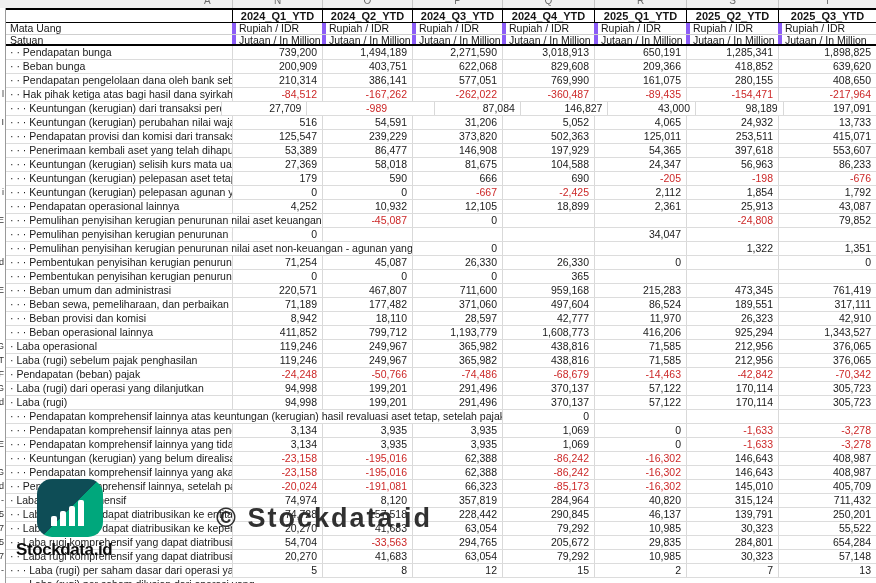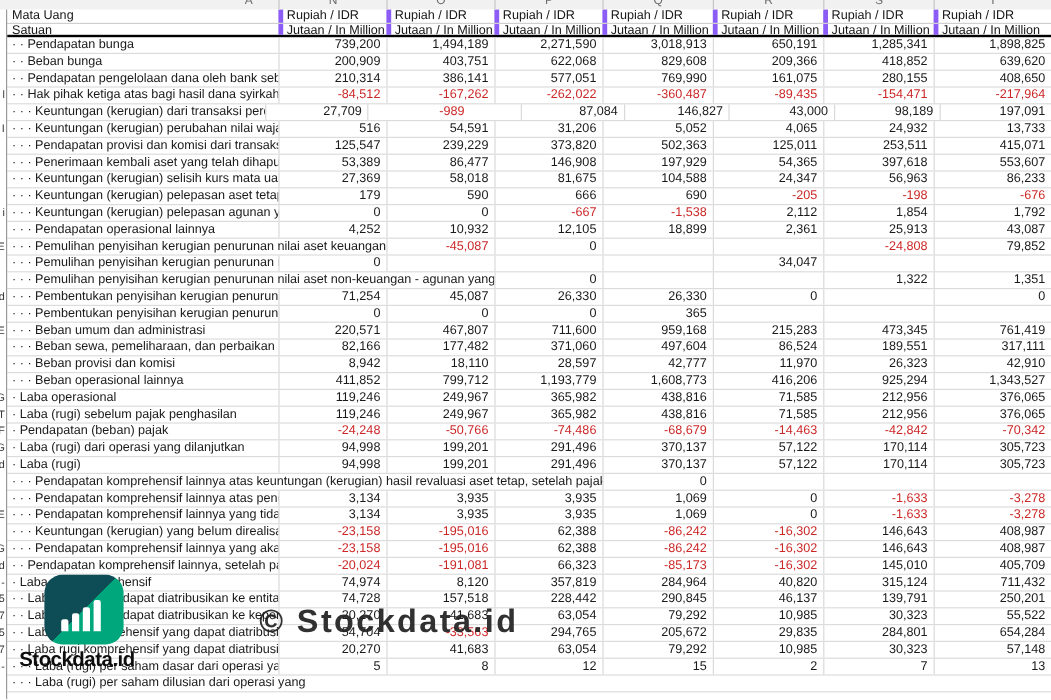--- a/index.html
+++ b/index.html
@@ -59,20 +59,30 @@
       <div class="lcell corner">
         <span class="lt">A</span>
       </div>
       <div class="lcell" style="width: 90px;"><span class="lt">N</span></div>
       <div class="lcell" style="width: 90px;"><span class="lt">O</span></div>
       <div class="lcell" style="width: 90px;"><span class="lt">P</span></div>
       <div class="lcell" style="width: 92px;"><span class="lt">Q</span></div>
       <div class="lcell" style="width: 92px;"><span class="lt">R</span></div>
       <div class="lcell" style="width: 92px;"><span class="lt">S</span></div>
       <div class="lcell" style="width: 98px;"><span class="lt">T</span></div>
+    </div>
+  <div class="hrow" id="header">
+      <div class="hlabel"></div>
+      <div class="hcell" style="width: 90px;">2024_Q1_YTD</div>
+      <div class="hcell" style="width: 90px;">2024_Q2_YTD</div>
+      <div class="hcell" style="width: 90px;">2024_Q3_YTD</div>
+      <div class="hcell" style="width: 92px;">2024_Q4_YTD</div>
+      <div class="hcell" style="width: 92px;">2025_Q1_YTD</div>
+      <div class="hcell" style="width: 92px;">2025_Q2_YTD</div>
+      <div class="hcell" style="width: 98px;">2025_Q3_YTD</div>
     </div>
   <div id="meta">
       <div class="mrow m0">
         <div class="mlabel">Mata Uang</div>
         <div class="mcell" style="width: 90px;">Rupiah / IDR</div>
         <div class="mcell" style="width: 90px;">Rupiah / IDR</div>
         <div class="mcell" style="width: 90px;">Rupiah / IDR</div>
         <div class="mcell" style="width: 92px;">Rupiah / IDR</div>
         <div class="mcell" style="width: 92px;">Rupiah / IDR</div>
         <div class="mcell" style="width: 92px;">Rupiah / IDR</div>
@@ -197,21 +207,21 @@
         <div class="dcell neg" style="width: 98px;">-676</div>
       </div>
       <div class="drow">
         <div class="edge">
           <span>i</span>
         </div>
         <div class="dlabel" style="width: 226px;">· · · Keuntungan (kerugian) pelepasan agunan yang</div>
         <div class="dcell" style="width: 90px;">0</div>
         <div class="dcell" style="width: 90px;">0</div>
         <div class="dcell neg" style="width: 90px;">-667</div>
-        <div class="dcell neg" style="width: 92px;">-1,538</div>
+        <div class="dcell neg" style="width: 92px;">-2,425</div>
         <div class="dcell" style="width: 92px;">2,112</div>
         <div class="dcell" style="width: 92px;">1,854</div>
         <div class="dcell" style="width: 98px;">1,792</div>
       </div>
       <div class="drow">
         <div class="dlabel" style="width: 226px;">· · · Pendapatan operasional lainnya</div>
         <div class="dcell" style="width: 90px;">4,252</div>
         <div class="dcell" style="width: 90px;">10,932</div>
         <div class="dcell" style="width: 90px;">12,105</div>
         <div class="dcell" style="width: 92px;">18,899</div>
@@ -280,21 +290,21 @@
         <div class="dcell" style="width: 90px;">220,571</div>
         <div class="dcell" style="width: 90px;">467,807</div>
         <div class="dcell" style="width: 90px;">711,600</div>
         <div class="dcell" style="width: 92px;">959,168</div>
         <div class="dcell" style="width: 92px;">215,283</div>
         <div class="dcell" style="width: 92px;">473,345</div>
         <div class="dcell" style="width: 98px;">761,419</div>
       </div>
       <div class="drow">
         <div class="dlabel" style="width: 226px;">· · · Beban sewa, pemeliharaan, dan perbaikan</div>
-        <div class="dcell" style="width: 90px;">82,166</div>
+        <div class="dcell" style="width: 90px;">71,189</div>
         <div class="dcell" style="width: 90px;">177,482</div>
         <div class="dcell" style="width: 90px;">371,060</div>
         <div class="dcell" style="width: 92px;">497,604</div>
         <div class="dcell" style="width: 92px;">86,524</div>
         <div class="dcell" style="width: 92px;">189,551</div>
         <div class="dcell" style="width: 98px;">317,111</div>
       </div>
       <div class="drow">
         <div class="dlabel" style="width: 226px;">· · · Beban provisi dan komisi</div>
         <div class="dcell" style="width: 90px;">8,942</div>

